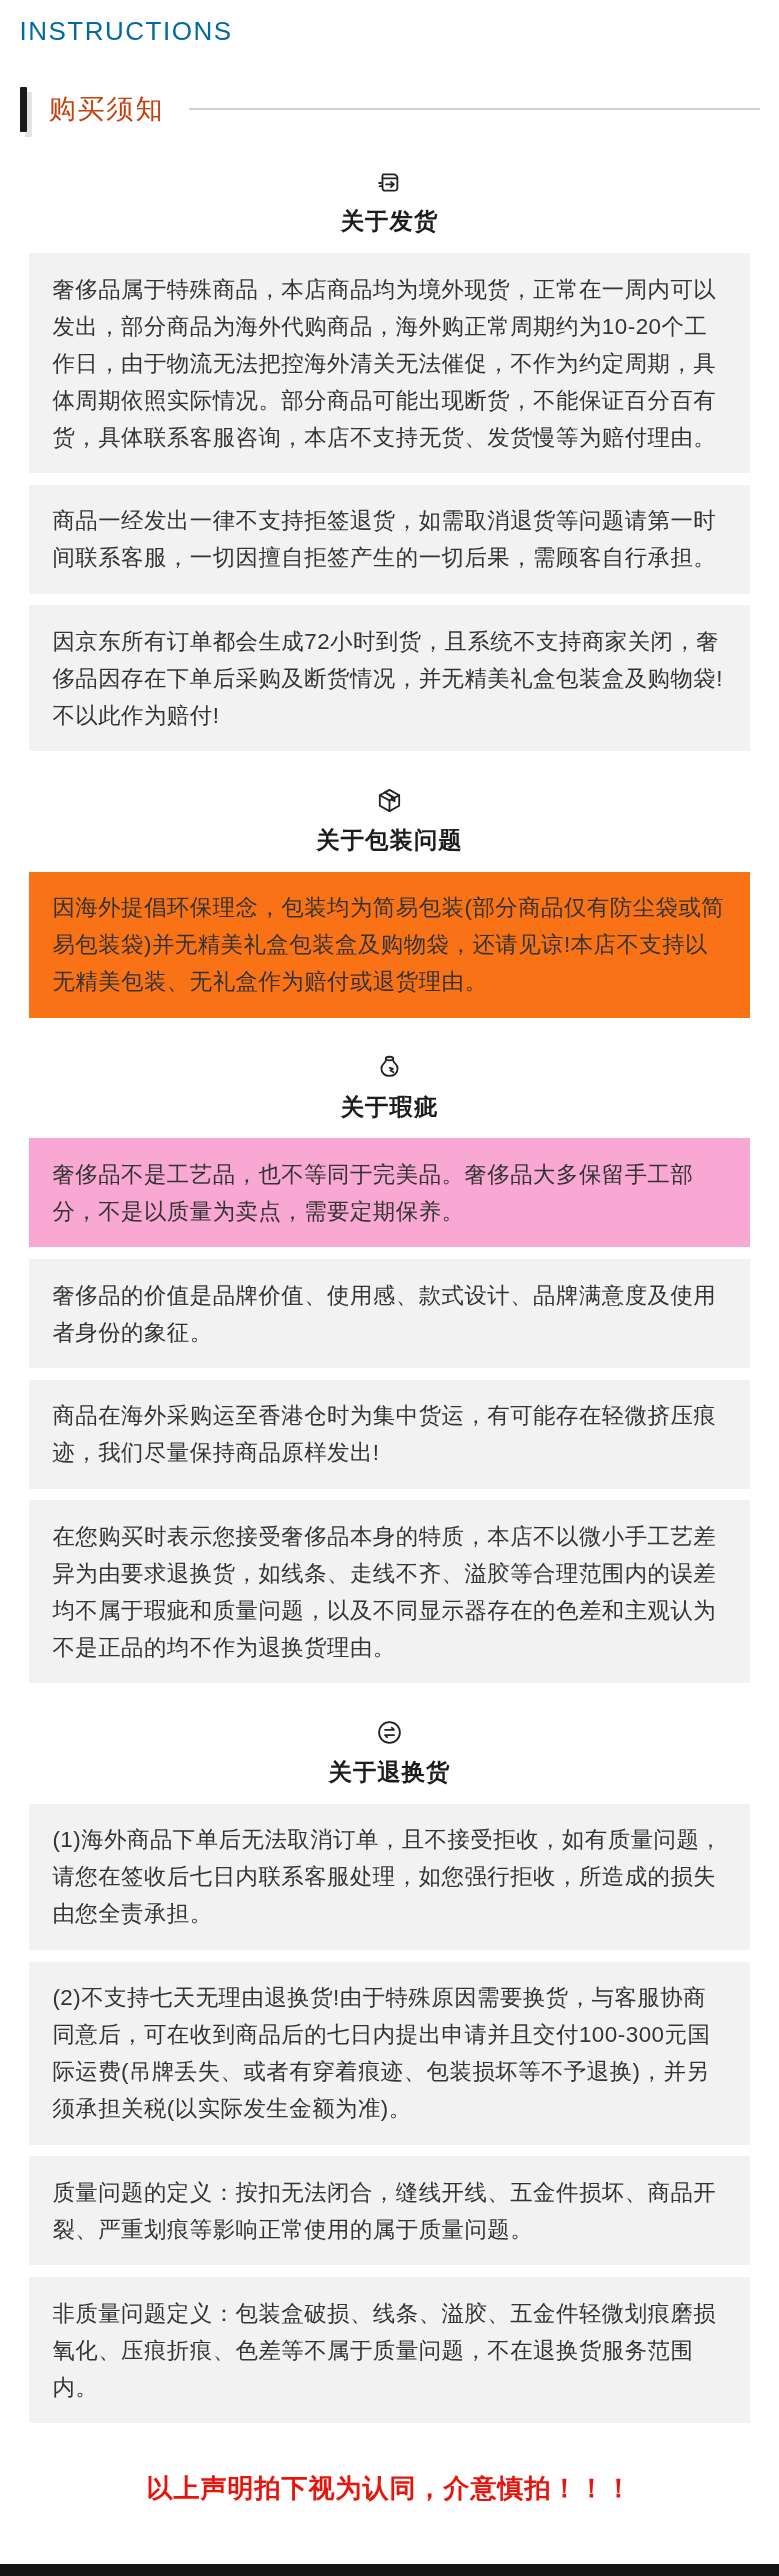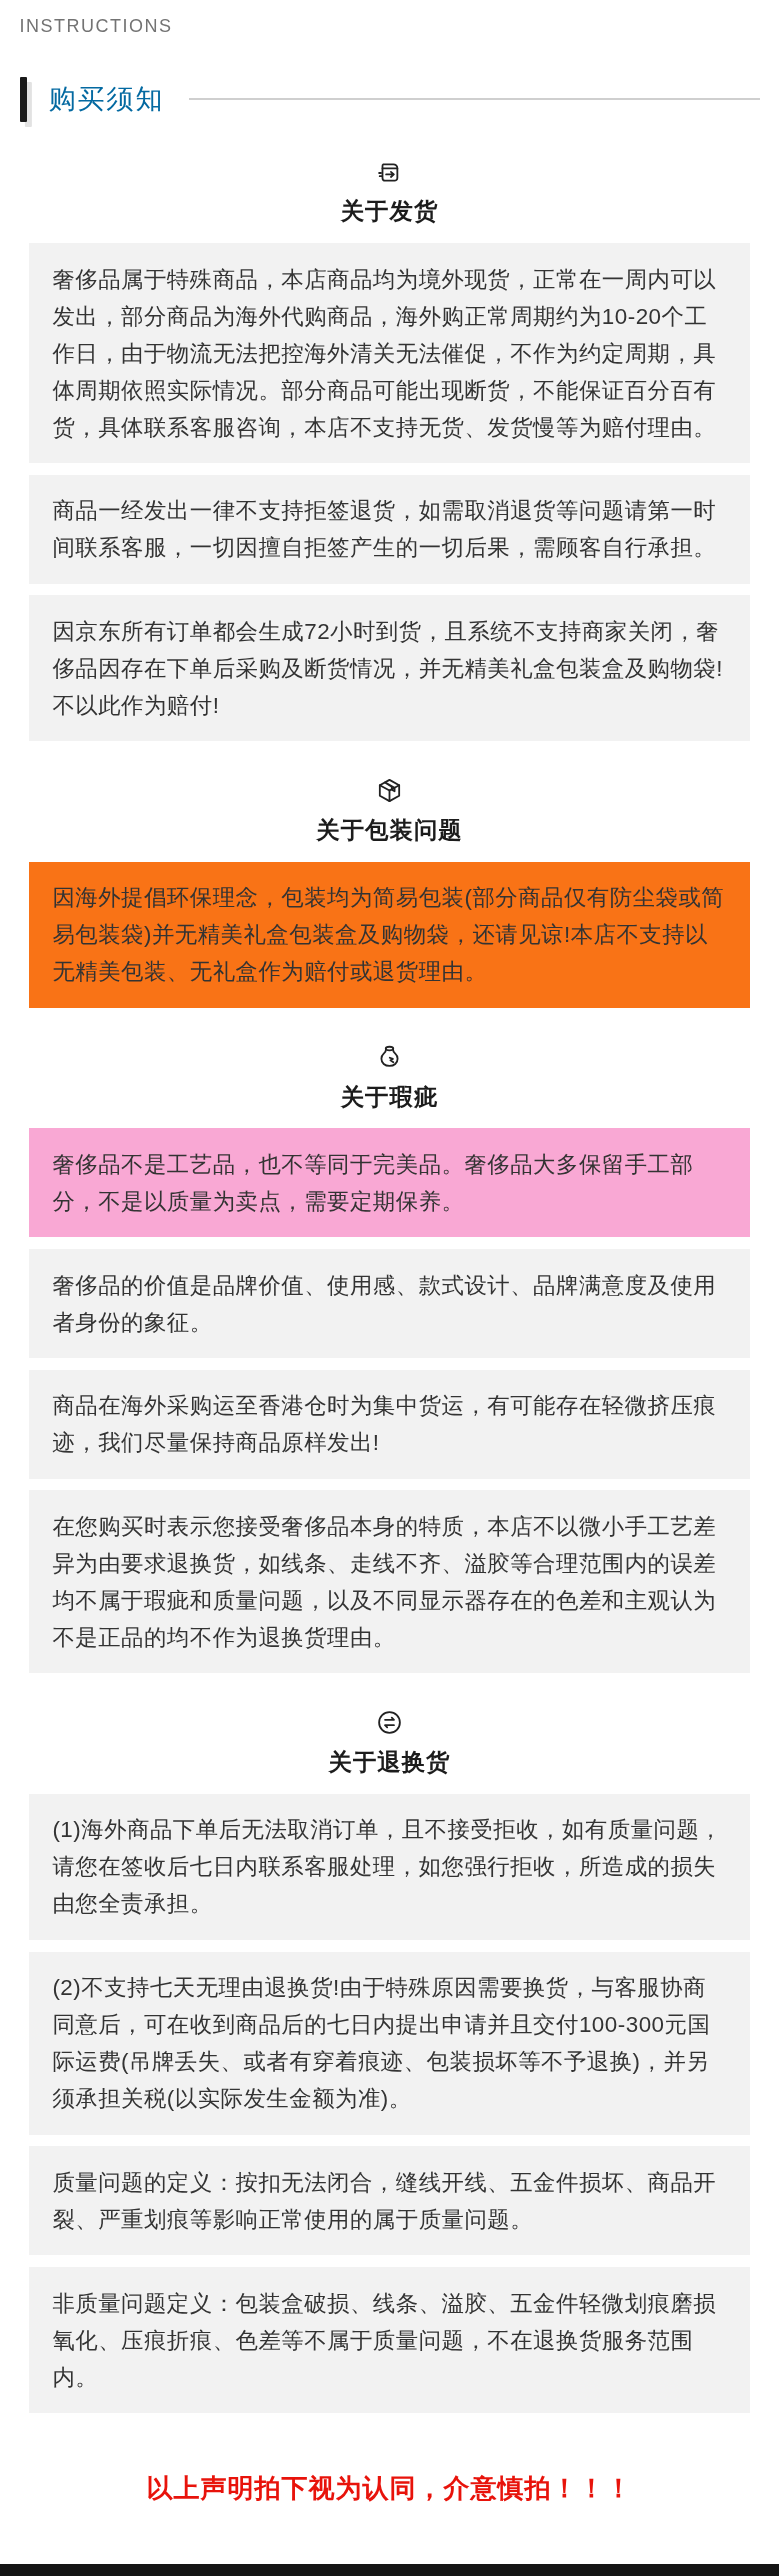--- a/index.html
+++ b/index.html
@@ -4,33 +4,33 @@
 <style>
   * { margin:0; padding:0; box-sizing:border-box; }
   html,body { background:#fff; }
   body { font-family:"Liberation Sans","DejaVu Sans",sans-serif; }
   .page{
     position:relative; width:779px; height:2576px; margin:0 auto;
     background:#ffffff; overflow:hidden; color:#333;
   }
   .page-title{
     padding:15.6px 0 0 19.5px;
-    font-size:18px; letter-spacing:1.5px; color:#737373; font-weight:500;
+    font-size:26px; letter-spacing:1.5px; color:#0369a1; font-weight:500;
   }
   .subheader{
     display:flex; align-items:center;
     margin:39px 19.5px 0 19.5px; height:47px;
   }
   .subheader .bar{
     width:7.8px; height:45px; background:#1a1a1a; border-radius:1px;
     box-shadow:4.9px 4.9px 0 0 #e2e2e2;
     margin-right:21.4px;
   }
   .subheader .sub-title{
-    font-size:27px; color:#0369a1; font-weight:500; letter-spacing:1.9px;
+    font-size:27px; color:#c2410c; font-weight:500; letter-spacing:1.9px;
   }
   .subheader .rule{
     flex:1; height:1.9px; background:#cfcfcf; margin-left:25px;
   }
   .section-head{ text-align:center; }
   .section-head .icon{
     display:inline-block; width:29px; height:29px; line-height:0;
   }
   .section-head .icon svg{ width:29px; height:29px; }
   .section-title{

